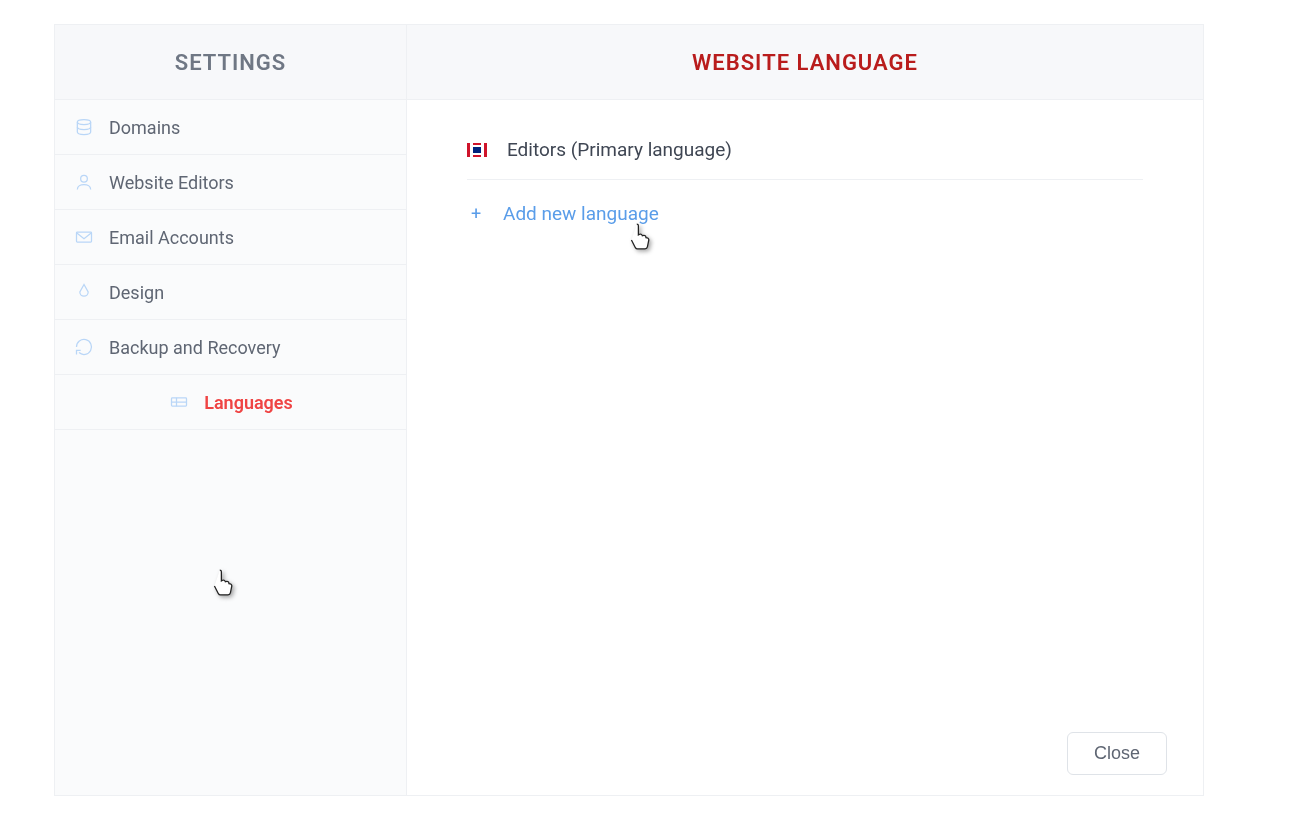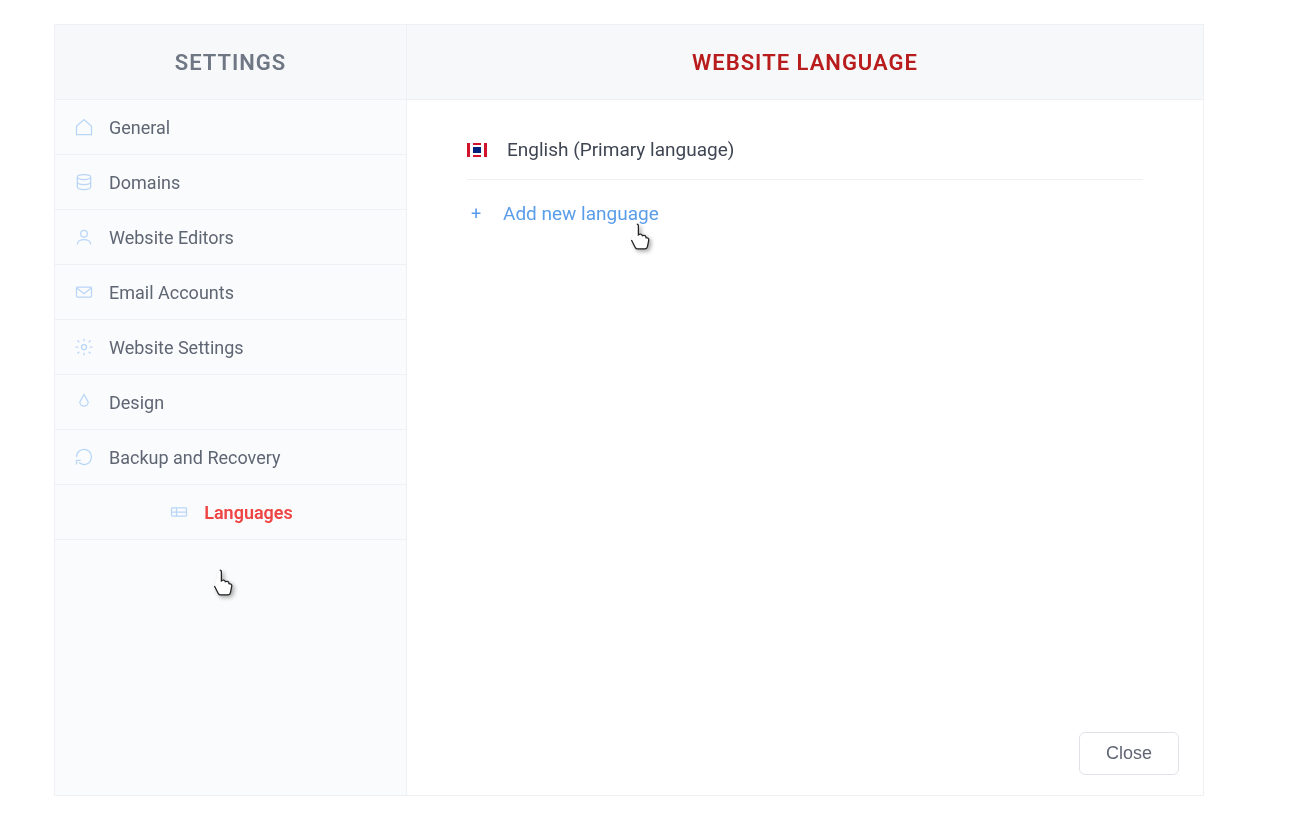--- a/index.html
+++ b/index.html
@@ -141,21 +141,21 @@
     height: 18px;
     margin-right: 18px;
     display:flex;
     align-items:center;
     justify-content:center;
     font-size: 18px;
     color:#5a9de9;
   }
   .footer {
     position: absolute;
-    right: 24px;
+    right: 36px;
     bottom: 20px;
   }
   .close-btn {
     border: 1px solid #dfe3e8;
     background: #fff;
     color: #5f6673;
     font-size: 18px;
     padding: 10px 26px;
     border-radius: 6px;
     cursor: pointer;
@@ -173,28 +173,20 @@
   #cursor2 { left: 627px; top: 221px; }
 </style>
 </head>
 <body>
 
 <div class="panel">
 
   <div class="sidebar">
     <div class="sidebar-header">SETTINGS</div>
 
-    <div class="sidebar-item">
-      <span class="icon">
-        <svg viewBox="0 0 24 24">
-            <path d="M3 11 L12 3 L21 11 V21 H3 Z"></path>
-          </svg>
-      </span>
-      <span>General</span>
-    </div>
 
     <div class="sidebar-item">
       <span class="icon">
         <svg viewBox="0 0 24 24">
             <ellipse cx="12" cy="6" rx="8" ry="3"></ellipse>
             <path d="M4 6v12c0 1.7 3.6 3 8 3s8-1.3 8-3V6"></path>
             <path d="M4 12c0 1.7 3.6 3 8 3s8-1.3 8-3"></path>
           </svg>
       </span>
       <span>Domains</span>
@@ -213,29 +205,20 @@
     <div class="sidebar-item">
       <span class="icon">
         <svg viewBox="0 0 24 24">
             <rect x="3" y="6" width="18" height="12" rx="1"></rect>
             <path d="M3 7l9 7 9-7"></path>
           </svg>
       </span>
       <span>Email Accounts</span>
     </div>
 
-    <div class="sidebar-item">
-      <span class="icon">
-        <svg viewBox="0 0 24 24">
-            <circle cx="12" cy="12" r="3"></circle>
-            <path d="M12 2v3M12 19v3M4.2 4.2l2.1 2.1M17.7 17.7l2.1 2.1M2 12h3M19 12h3M4.2 19.8l2.1-2.1M17.7 6.3l2.1-2.1"></path>
-          </svg>
-      </span>
-      <span>Website Settings</span>
-    </div>
 
     <div class="sidebar-item">
       <span class="icon">
         <svg viewBox="0 0 24 24">
             <path d="M12 3 L7 12 a5 5 0 1 0 10 0 Z"></path>
           </svg>
       </span>
       <span>Design</span>
     </div>
 
@@ -260,21 +243,21 @@
       <span>Languages</span>
     </div>
   </div>
 
   <div class="main">
     <div class="main-header">WEBSITE LANGUAGE</div>
 
     <div class="main-body">
       <div class="language-row">
         <span class="flag"></span>
-        <span class="language-label">English (Primary language)</span>
+        <span class="language-label">Editors (Primary language)</span>
       </div>
 
       <div class="add-row">
         <span class="plus">+</span>
         <span>Add new language</span>
       </div>
 
       <div class="footer">
         <button class="close-btn">Close</button>
       </div>

